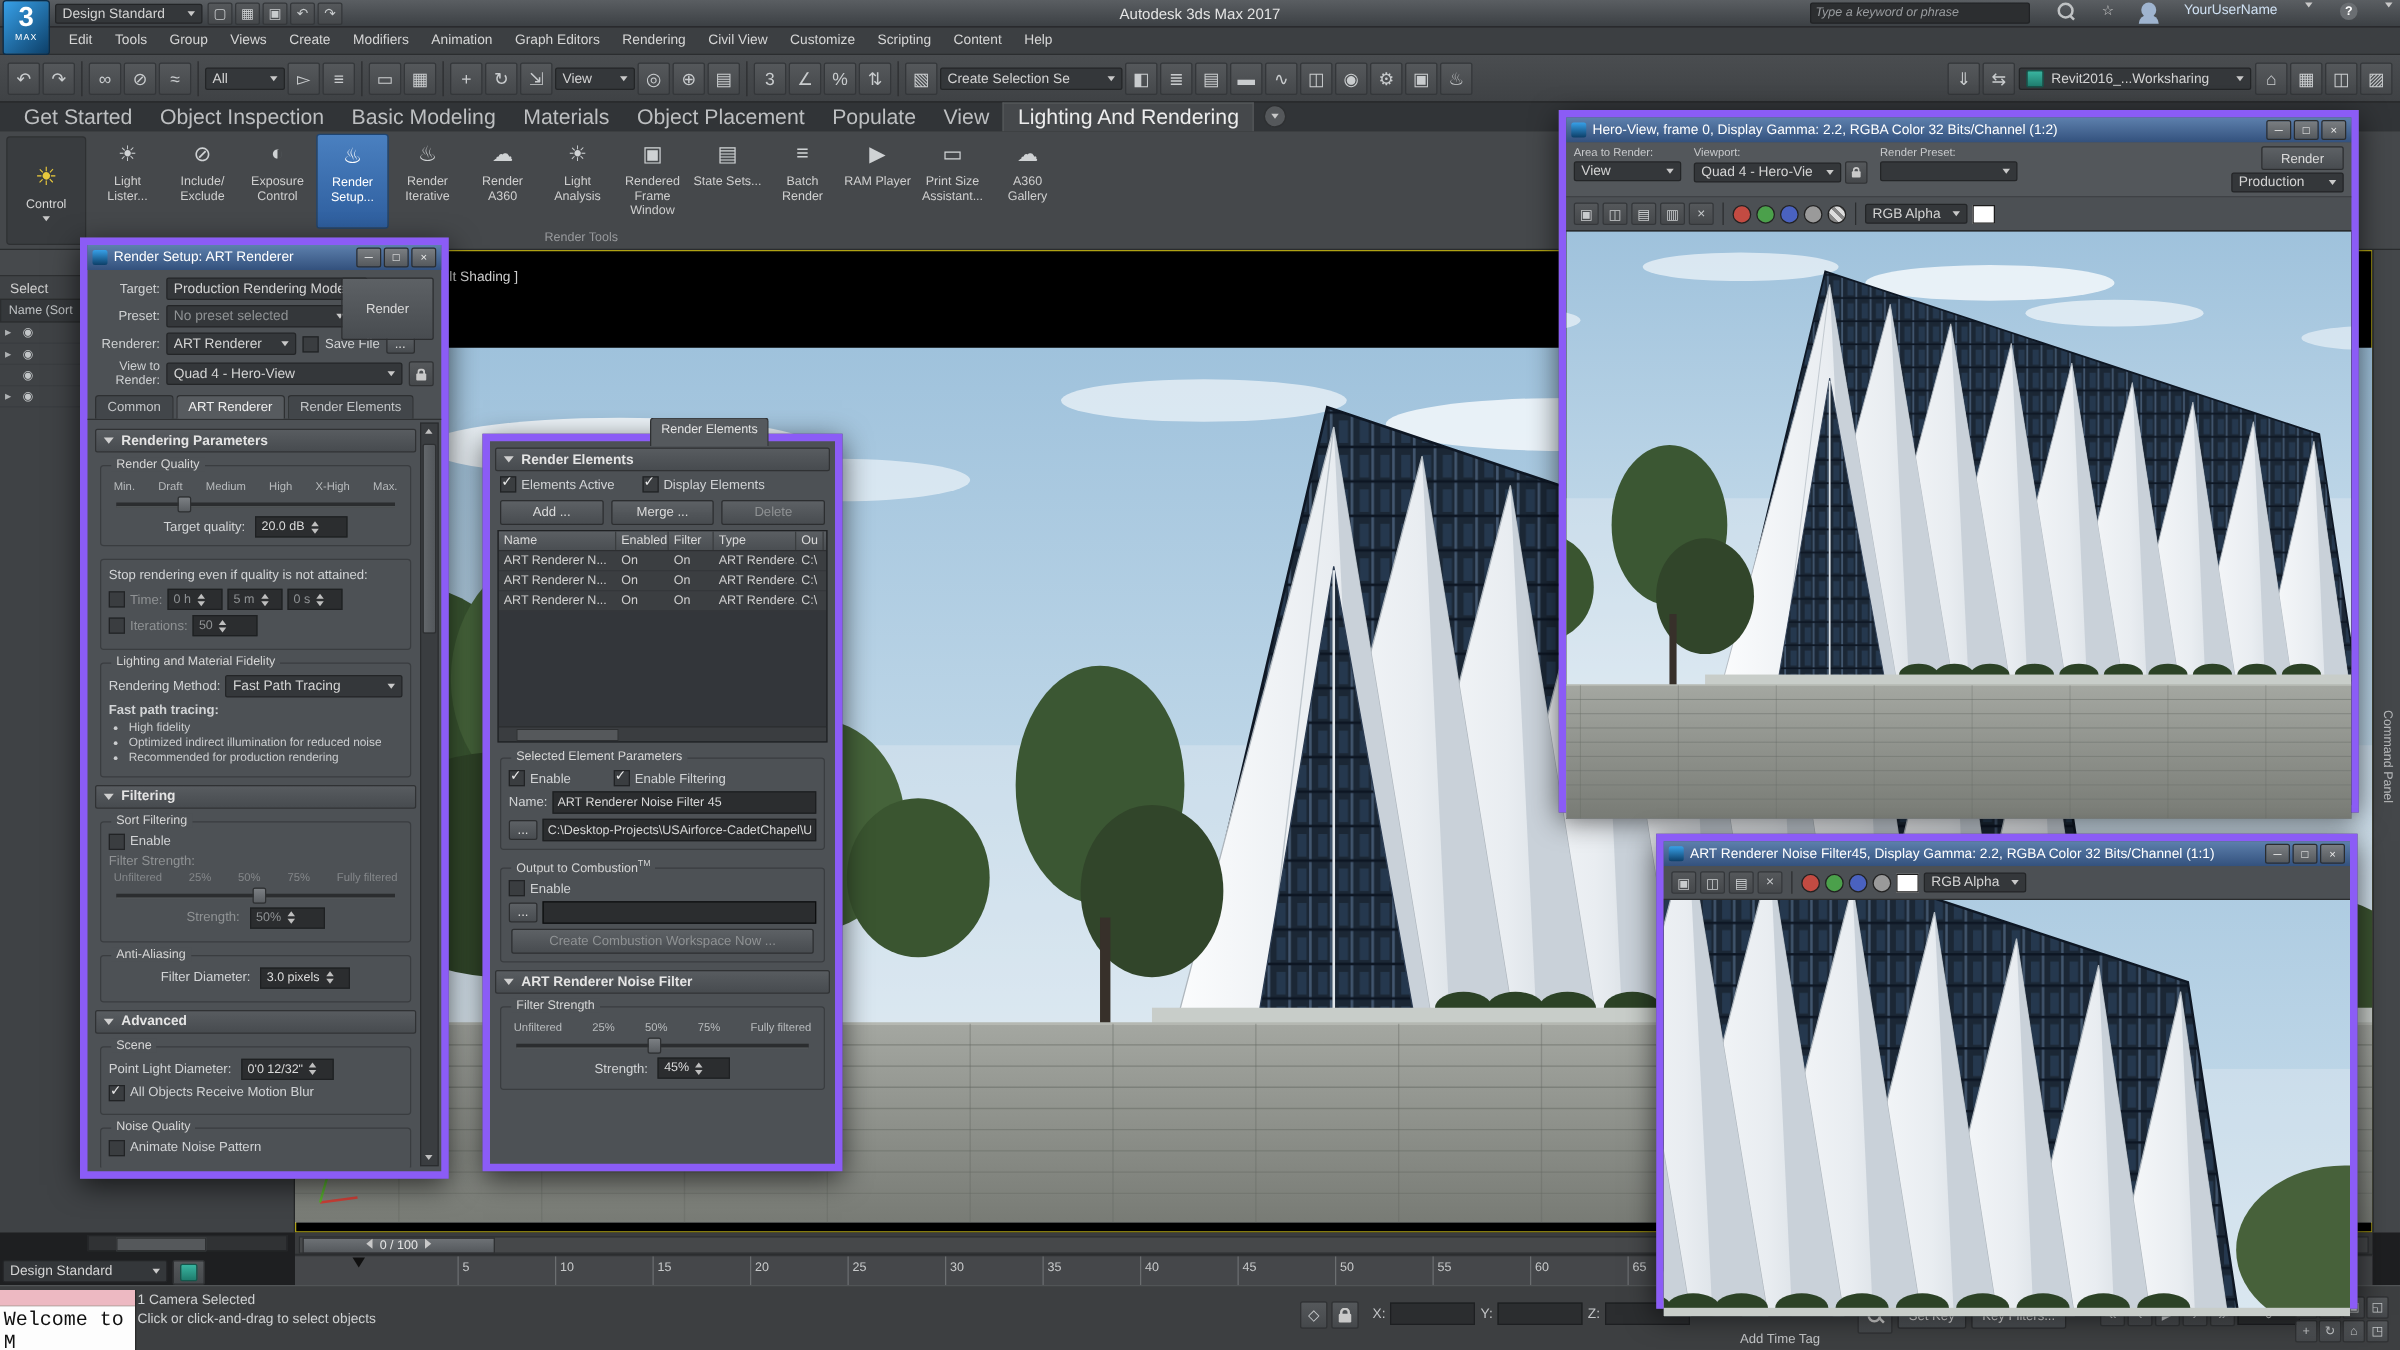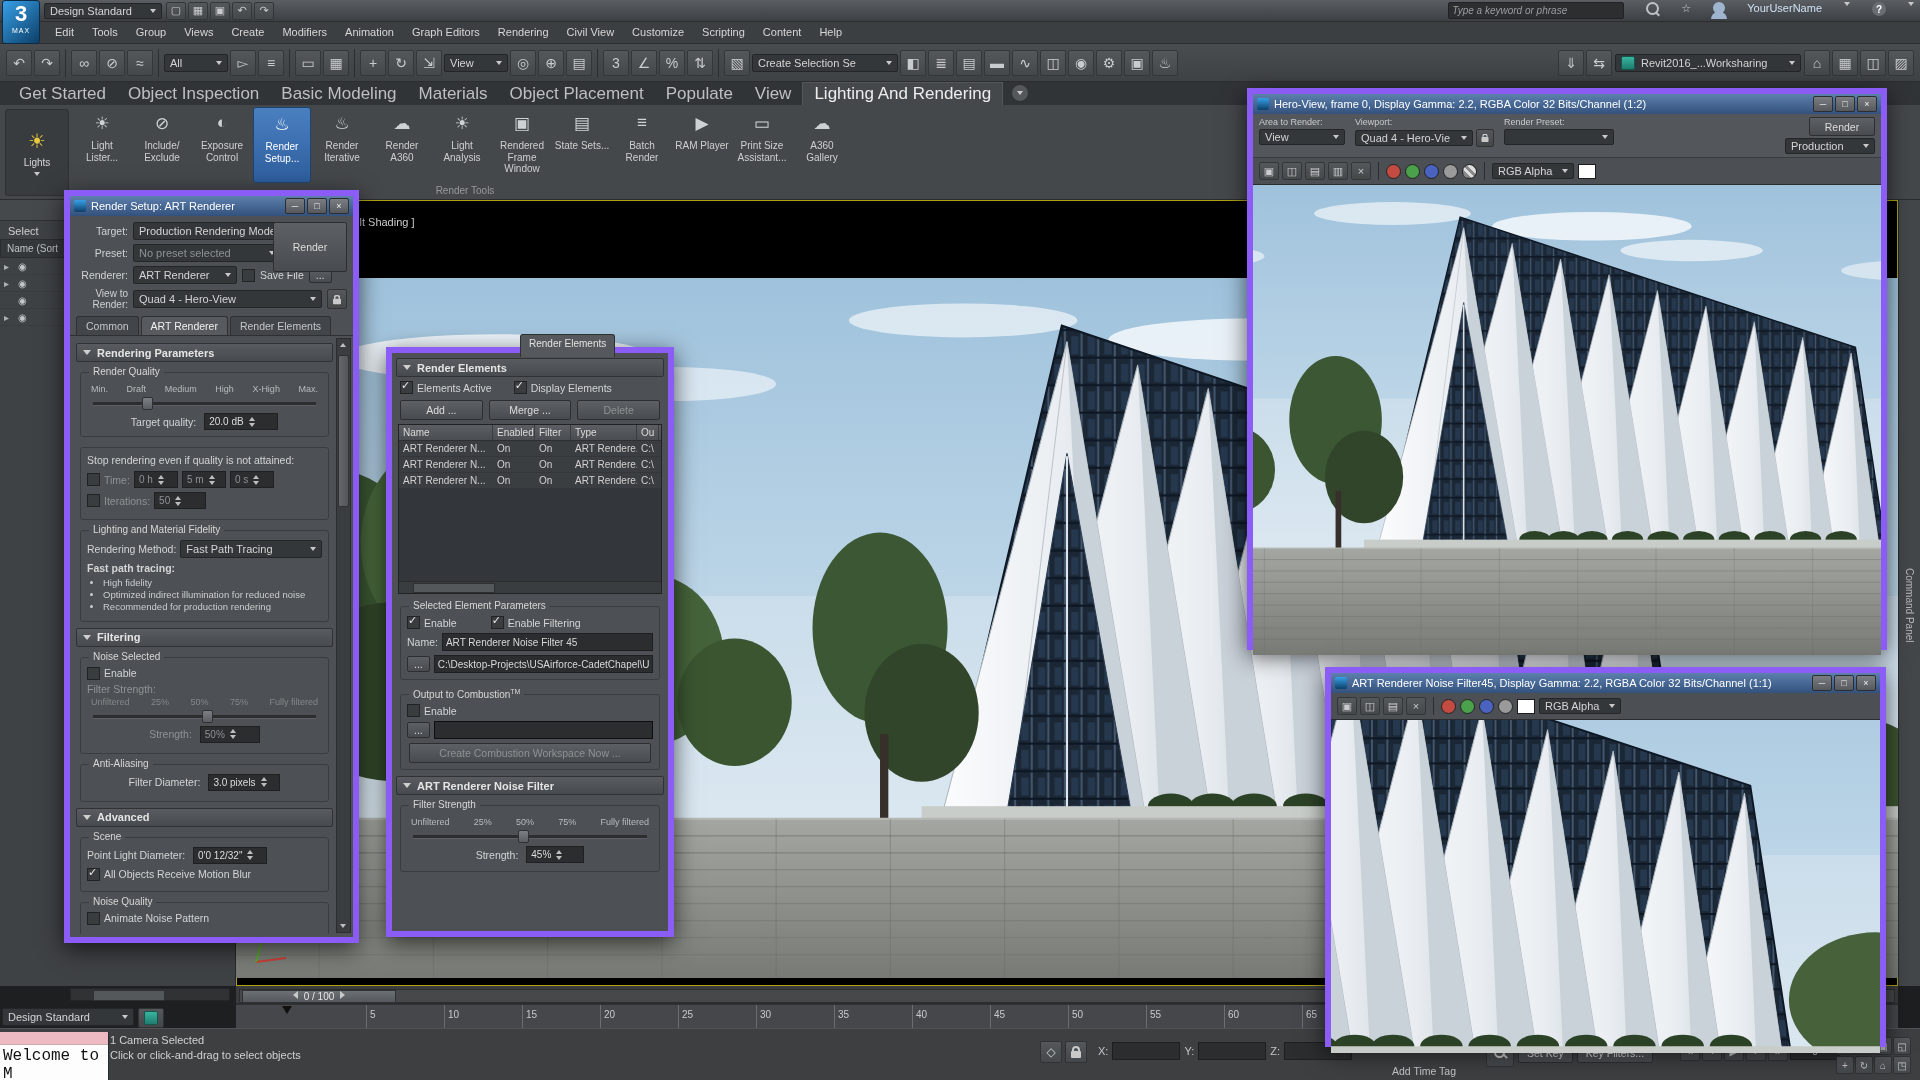--- a/index.html
+++ b/index.html
@@ -302,20 +302,21 @@
       <span>Design Standard</span>
     </div>
   <div class="tb-group">
 
   <span class="tbi tbi-sm">▢</span>
       <span class="tbi tbi-sm">▦</span>
       <span class="tbi tbi-sm">▣</span>
       <span class="tbi tbi-sm">↶</span>
       <span class="tbi tbi-sm">↷</span>
     </div>
+  <span class="title">Autodesk 3ds Max 2017</span>
   <div class="right">
     <input id="search-field" placeholder="Type a keyword or phrase" style="">
     <span class="mag"></span>
     <span style="color:#c9c9c9">☆</span>
     <span class="avatar"></span>
     <span style="color:#cfe0f2">YourUserName</span>
     <span class="caret"></span>
     <span class="qmark">?</span>
     <span class="caret"></span>
   </div>
@@ -434,21 +435,21 @@
       <span class="rtab active">Lighting And Rendering</span>
     </div>
   <span class="rib-config">
       <span class="caret"></span>
     </span>
 </div>
 
 <div id="ribbon" class="abs">
   <div id="lights-panel">
     <span class="ric">☀</span>
-    <span class="rlb" style="font-size:10px;color:#d6d6d6">Lights</span>
+    <span class="rlb" style="font-size:10px;color:#d6d6d6">Control</span>
     <span class="caret"></span>
   </div>
   <div class="ribbon-btns">
 
   <div class="rbtn">
       <span class="ric">☀</span>
       <span class="rlb">Light Lister...</span>
     </div>
       <div class="rbtn">
       <span class="ric">⊘</span>
@@ -768,21 +769,21 @@
       <li>High fidelity</li>
           <li>Optimized indirect illumination for reduced noise</li>
           <li>Recommended for production rendering</li>
         </ul>
     </div>
 
     <div class="roll">
         <span>Filtering</span>
       </div>
     <div class="grp">
-      <span class="glabel">Noise Selected</span>
+      <span class="glabel">Sort Filtering</span>
       <div class="rs-row" style="gap:4px;margin:0 0 3px">
         <span class="cb"></span>
         <span class="cblab">Enable</span>
       </div>
       <div class="cblab dim">Filter Strength:</div>
       <div class="tickrow dim">
           <span>Unfiltered</span>
           <span>25%</span>
           <span>50%</span>
           <span>75%</span>

